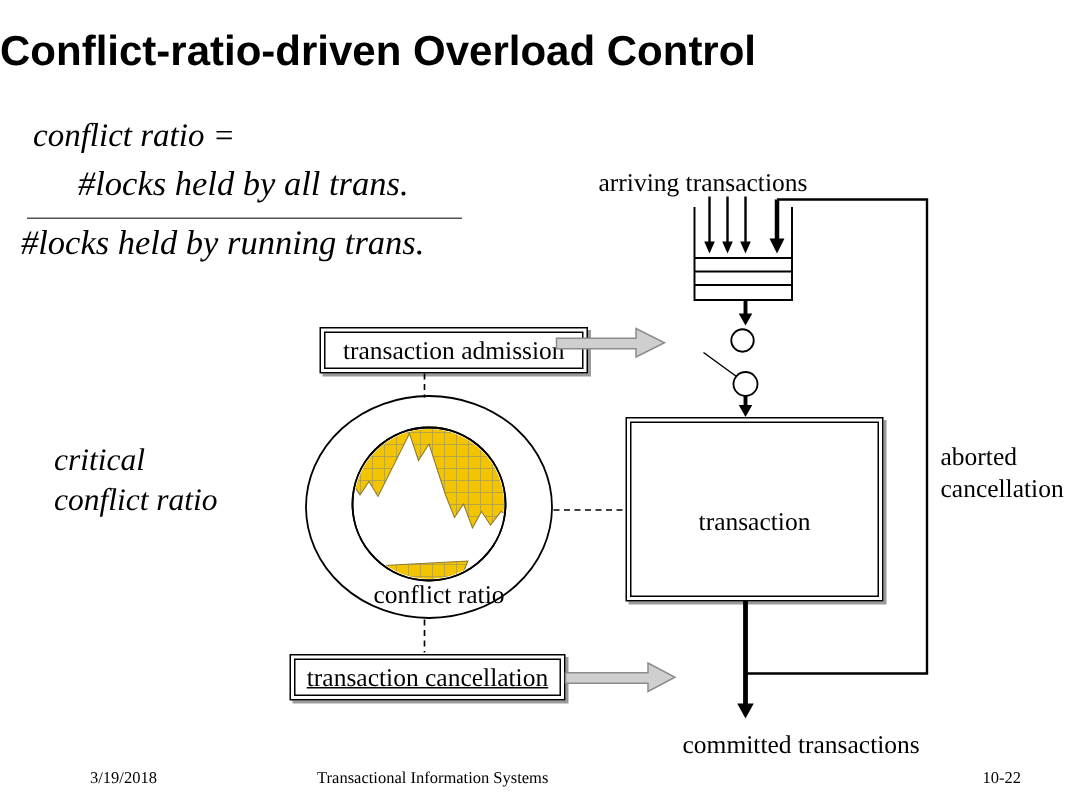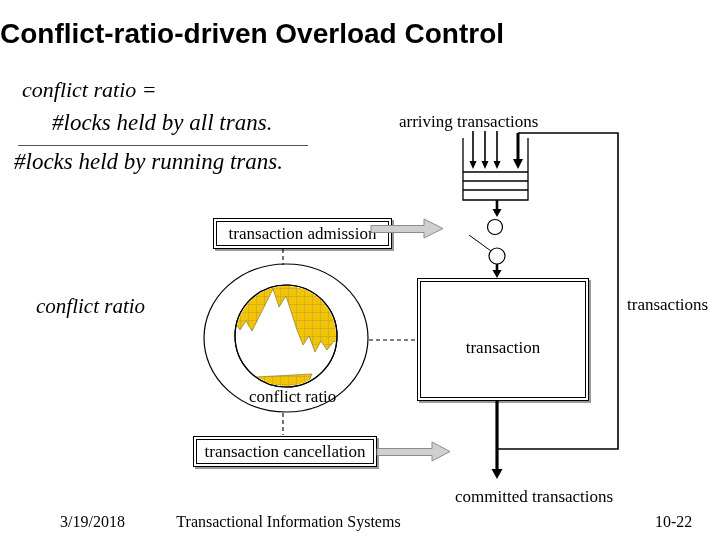--- a/index.html
+++ b/index.html
@@ -17,24 +17,24 @@
   .lbl-arriving{left:399px;top:111px;z-index:3;}
   .lbl-critical{left:36px;top:293px;font-size:21px;font-style:italic;line-height:27px;z-index:3;}
   .lbl-conflict-ratio{left:249px;top:386px;z-index:3;}
   .lbl-aborted{left:627px;top:294px;z-index:3;}
   .lbl-committed{left:455px;top:486px;z-index:3;}
   .dbox{position:absolute;background:#fff;border:1px solid #000;
         box-shadow:2px 2px 0 #9a9a9a;z-index:1;display:flex;align-items:center;justify-content:center;}
   .dbox::before{content:"";position:absolute;inset:2px;border:1px solid #000;pointer-events:none;}
   .box-admission{left:193px;top:218px;width:177px;height:29px;margin-left:20px;}
   .box-execution{left:417px;top:278px;width:170px;height:121px;}
-  .box-cancellation{left:193px;top:436px;width:182px;height:29px;}
+  .box-cancellation{left:193px;top:436px;width:182px;height:29px;text-decoration:underline;}
   .exec-lines{text-align:left;margin-top:15px;}
   svg.diagram{position:absolute;left:0;top:0;z-index:2;pointer-events:none;}
-  .footer{top:513px;font-size:16px;z-index:3;}
+  .footer{top:513px;font-size:11px;z-index:3;}
   .footer-date{left:60px;}
   .footer-center{left:0;width:577px;text-align:center;}
   .footer-page{left:634px;margin-left:21px;}
 </style>
 </head>
 <body>
 
 <div class="abs title">Conflict-ratio-driven Overload Control</div>
 
 <div class="abs formula-lhs">conflict ratio =</div>
@@ -122,26 +122,28 @@
 
   <g stroke="#000" fill="#000">
     <line x1="497" y1="400" x2="497" y2="470" stroke-width="3.2"></line>
     <polygon points="491.5,469 502.5,469 497,479" stroke="none"></polygon>
   </g>
 </svg>
 
 <div class="abs serif17 lbl-arriving">arriving transactions</div>
 
 <div class="abs lbl-critical">
+  <div>critical</div>
   <div>conflict ratio</div>
 </div>
 
 <div class="abs serif17 lbl-conflict-ratio">conflict ratio</div>
 
 <div class="abs serif17 lbl-aborted">
-  <div>transactions</div>
+  <div>aborted</div>
+  <div>cancellation</div>
 </div>
 
 <div class="abs serif17 lbl-committed">committed transactions</div>
 
 <div class="abs footer footer-date">3/19/2018</div>
 <div class="abs footer footer-center">Transactional Information Systems</div>
 <div class="abs footer footer-page">10-22</div>
 
 </body></html>

